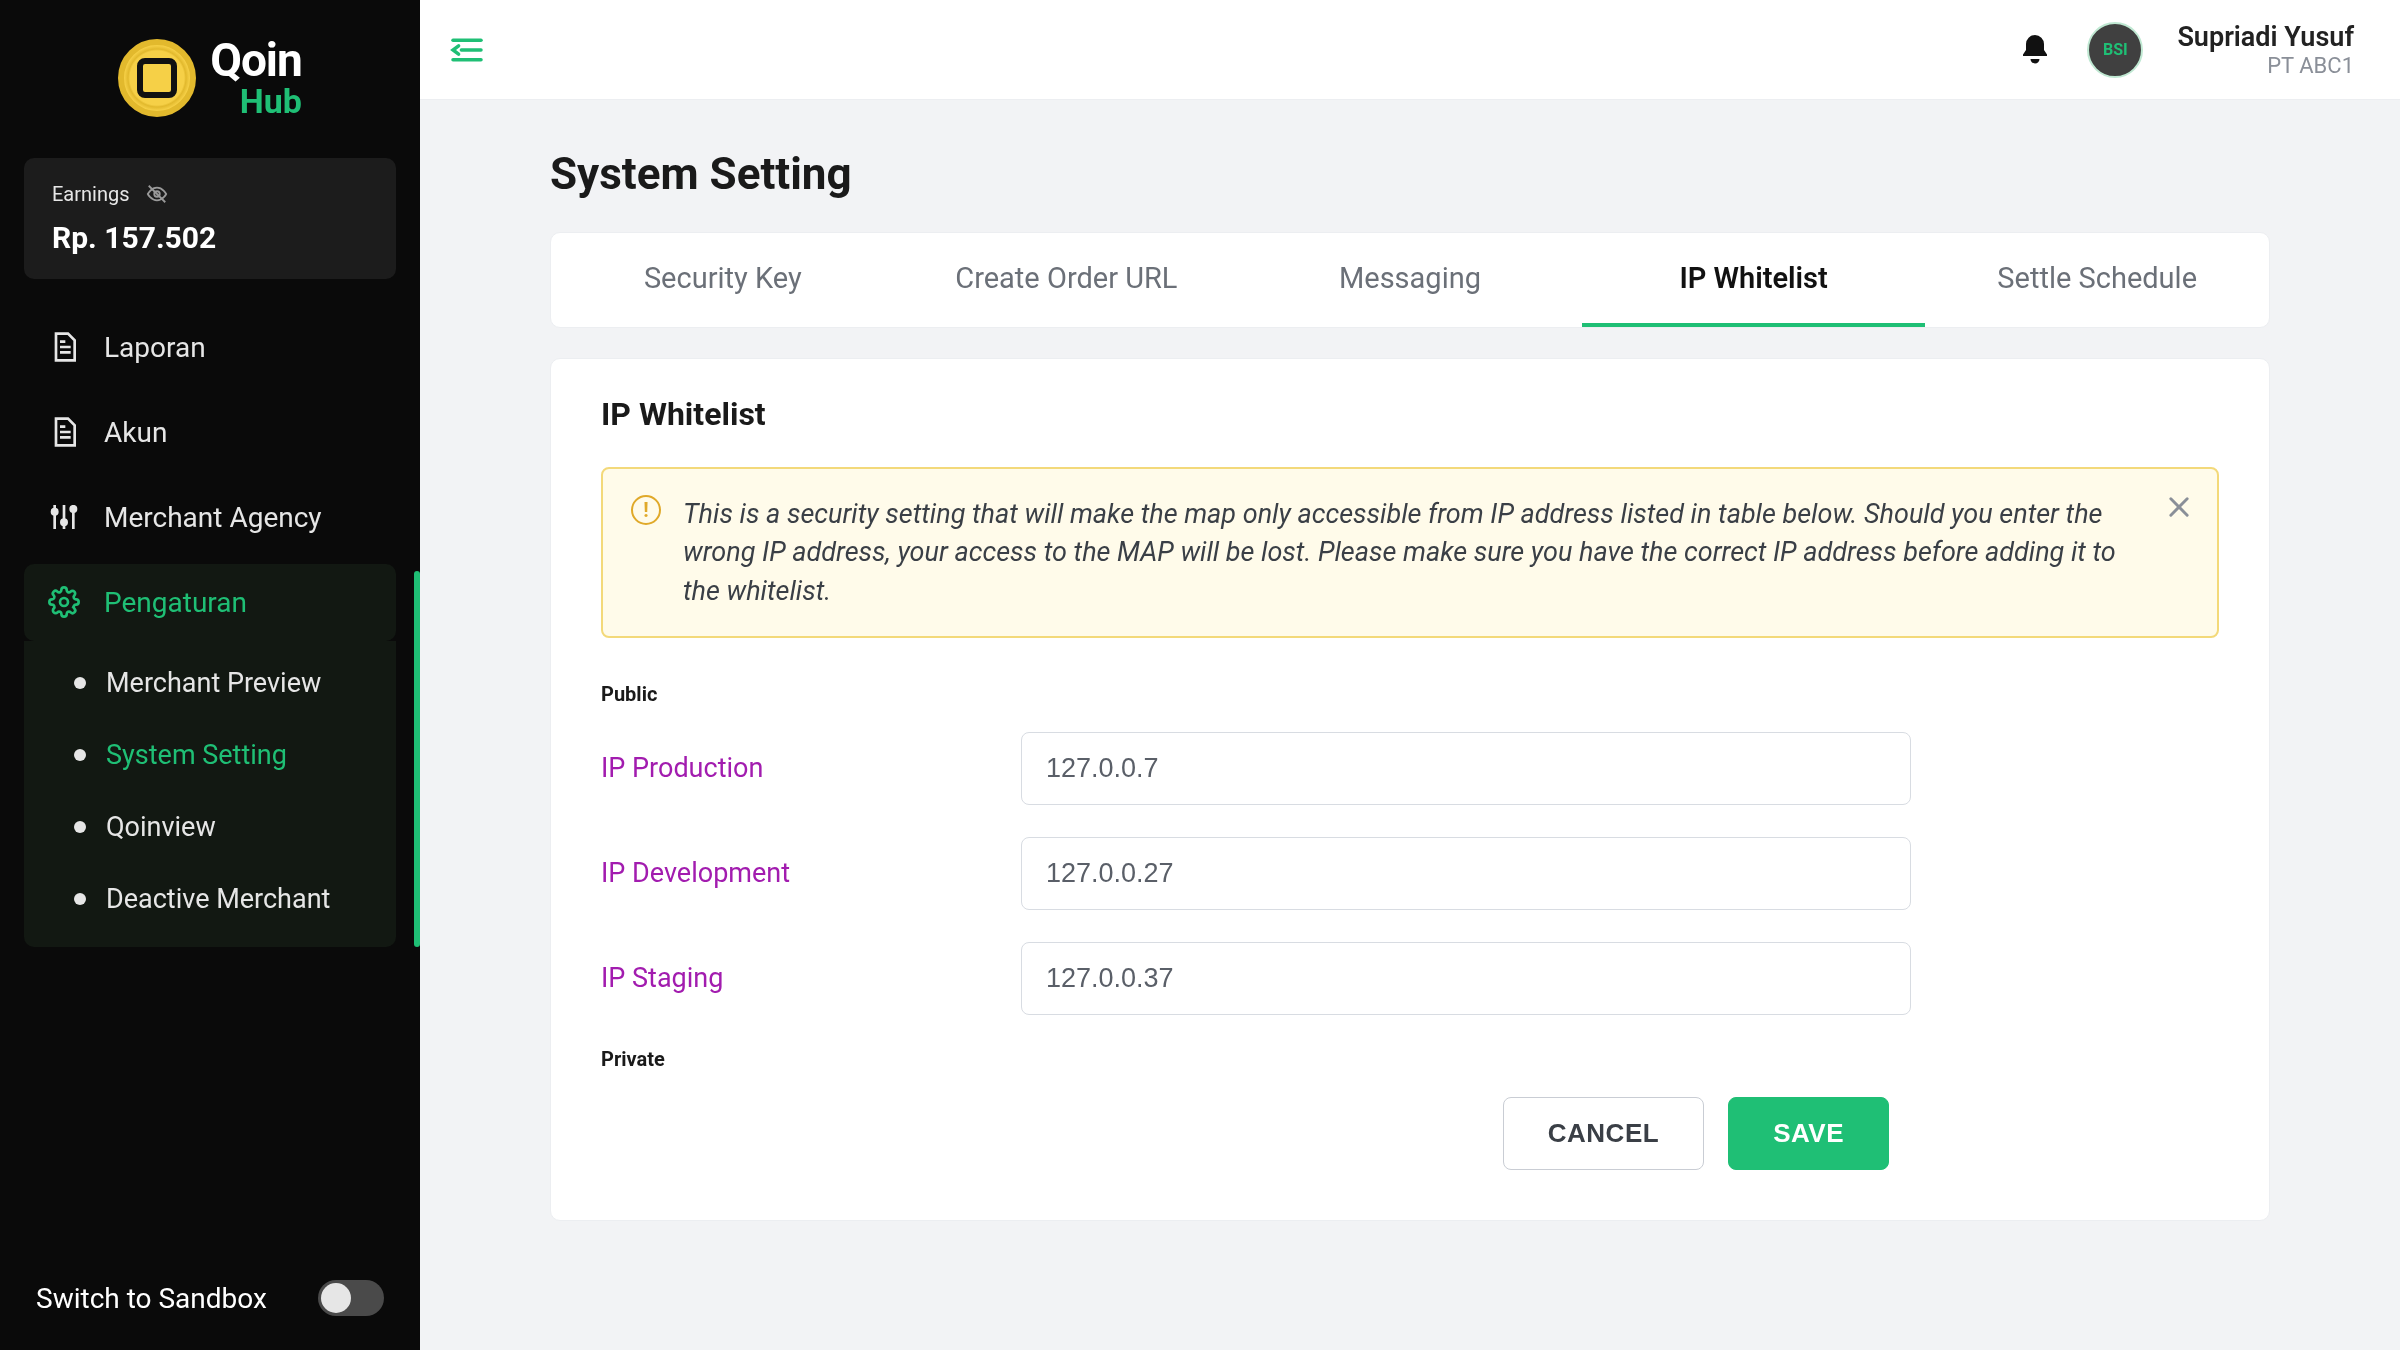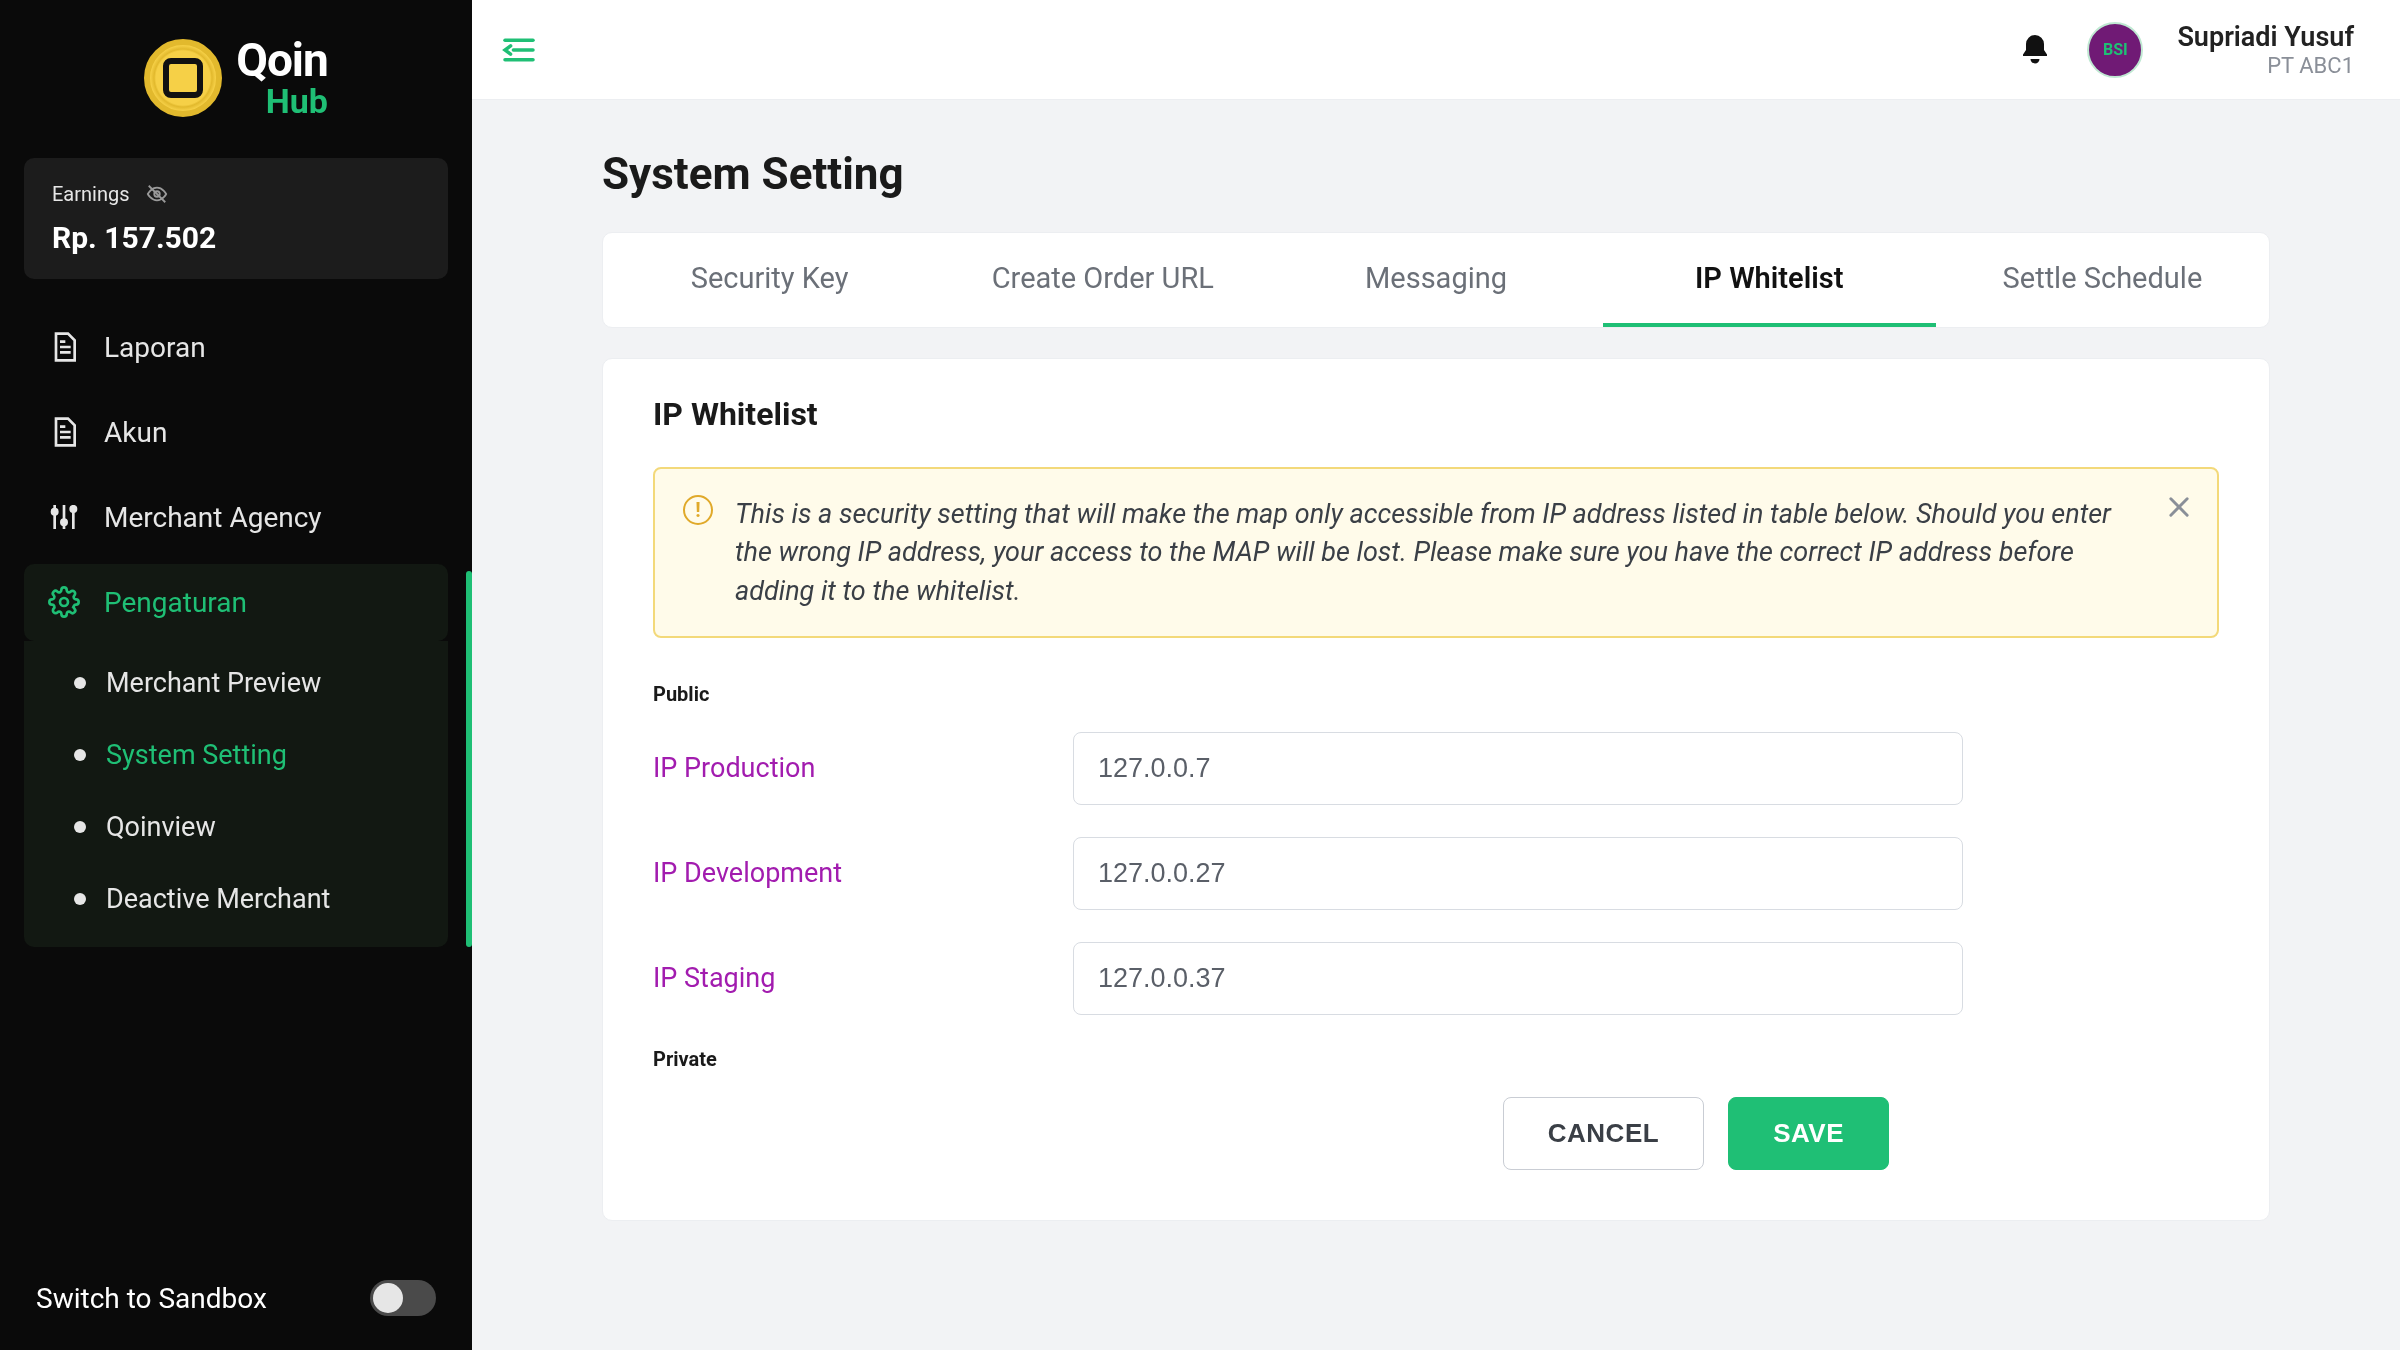--- a/index.html
+++ b/index.html
@@ -8,21 +8,21 @@
     background: #f2f3f5;
     width: 2400px;
     height: 1350px;
     overflow: hidden;
     display: flex;
     color: #1a1a1a;
   }
 
   
   .sidebar {
-    width: 472px;
+    width: 420px;
     background: #0a0a0a;
     color: #fff;
     display: flex;
     flex-direction: column;
     padding: 36px 24px 24px 24px;
     position: relative;
   }
   .logo {
     display: flex;
     align-items: center;
@@ -107,21 +107,21 @@
     padding: 0 46px 0 30px;
     border-bottom:1px solid #eceef1;
   }
   .hamburger { width:34px;height:28px;cursor:pointer;}
   .hamburger svg{width:100%;height:100%;}
   .topbar-right { display:flex; align-items:center; gap:34px; }
   .bell { width:36px;height:40px; cursor:pointer;}
   .bell svg{width:100%;height:100%;}
   .avatar {
     width:56px;height:56px;border-radius:50%;border:2px solid #bfe8d2;
-    display:flex;align-items:center;justify-content:center;background:#701a75;
+    display:flex;align-items:center;justify-content:center;background:#404040;
     font-size:16px;font-weight:700;color:#1fbf75;
   }
   .user-block{ text-align:right; }
   .user-name{ font-size:27px; font-weight:600; color:#222; }
   .user-org{ font-size:22px; color:#8a8f98; }
 
   .content { padding: 48px 130px 40px 130px; }
   .page-title { font-size: 44px; font-weight:700; margin-bottom: 32px; }
 
   .tabs {

